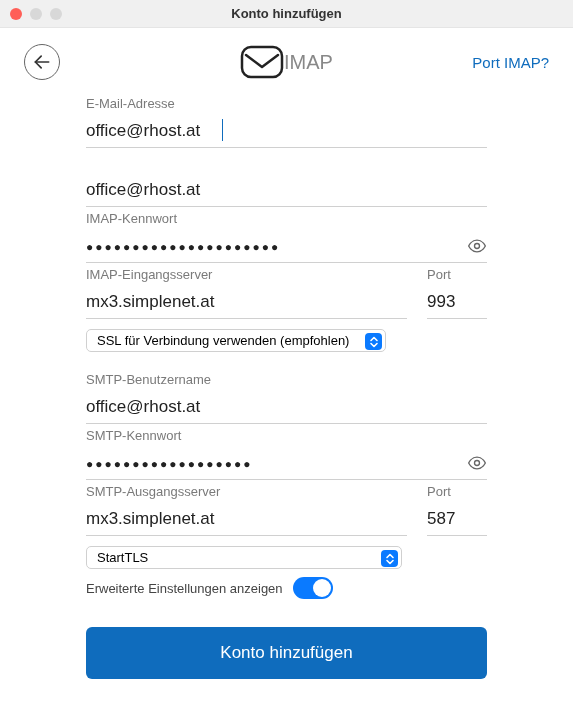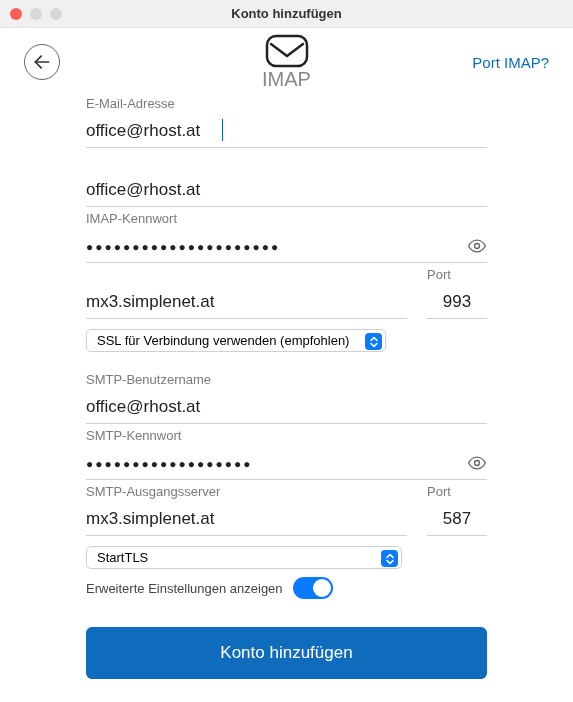--- a/index.html
+++ b/index.html
@@ -52,21 +52,20 @@
       cursor: pointer;
       background: #fff;
     }
     .header-center {
       position: absolute;
       left: 0; right: 0;
       display: flex;
       align-items: center;
       justify-content: center;
       pointer-events: none;
-      flex-direction: column;
     }
     .header-center span { font-size: 20px; color: #888; }
     .not-imap {
       margin-left: auto;
       color: #0f6cbd;
       font-size: 15px;
       cursor: pointer;
     }
     .form {
       padding: 0 86px 20px 86px;
@@ -92,21 +91,21 @@
     .text-cursor {
       position: absolute;
       width: 1px;
       height: 22px;
       background: #0f6cbd;
       top: 4px;
     }
     .row-flex { display: flex; gap: 20px; align-items: flex-end; }
     .grow { flex: 1; }
     .port-col { width: 60px; }
-    .port-col .text-input { text-align: center; }
+    .port-col .text-input { text-align: left; }
     .pw-wrap { position: relative; }
     .eye-btn {
       position: absolute;
       right: 0;
       top: 6px;
       cursor: pointer;
       color: #666;
     }
     .pw-dots {
       font-size: 12px;
@@ -239,20 +238,21 @@
         <svg width="20" height="20" viewBox="0 0 24 24" fill="none" stroke="#666" stroke-width="1.6">
             <path d="M2 12s3.5-7 10-7 10 7 10 7-3.5 7-10 7S2 12 2 12z"></path>
             <circle cx="12" cy="12" r="3"></circle>
           </svg>
       </span>
     </div>
   </div>
 
   <div class="field-group row-flex">
     <div class="grow">
+      <label class="field-label">IMAP-Eingangsserver</label>
       <input class="text-input" value="mx3.simplenet.at" style="">
     </div>
     <div class="port-col">
       <label class="field-label">Port</label>
       <input class="text-input" value="993" style="">
     </div>
   </div>
 
   <div class="select-row">
     <div class="select-box">

